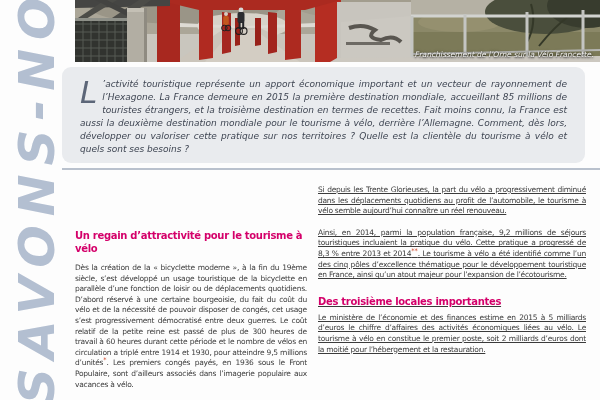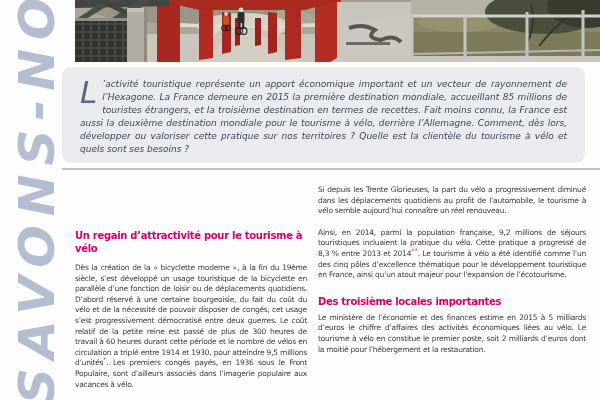--- a/index.html
+++ b/index.html
@@ -32,21 +32,21 @@
   }
   #intro-dropcap{
     float:left;font-size:31px;line-height:26px;font-style:italic;
     color:#5c6678;margin:1px 5px 0 0;font-weight:normal;
   }
   
   #divider{position:absolute;left:62px;top:168px;width:538px;height:2px;background:#b9c1cd;}
   
   .col{position:absolute;top:184px;}
   #col-left{left:75px;width:232px;}
-  #col-right{left:318px;width:268px;}
+  #col-right{left:318px;width:268px;text-decoration:underline;}
   .section-title{
     margin:4px 0 0 0;text-align:center;color:#d4006a;font-weight:bold;
     font-variant:small-caps;font-size:12.5px;line-height:15px;letter-spacing:.2px;
   }
   .sub-heading{
     margin:26px 0 0 0;color:#d4006a;font-weight:bold;
     font-size:10px;line-height:13px;letter-spacing:-0.3px;
   }
   .body-text{
     margin:8px 0 0 0;font-size:7.5px;line-height:10.6px;letter-spacing:-0.25px;
@@ -130,20 +130,21 @@
         <circle cx="164" cy="31" r="3.4" fill="none" stroke="#1e1e1e" stroke-width="1.1"></circle>
         <circle cx="168.6" cy="31" r="3.4" fill="none" stroke="#1e1e1e" stroke-width="1.1"></circle>
       </g>
       <g>
         <circle cx="151" cy="14" r="2" fill="#d6cdc2"></circle>
         <rect x="148.2" y="16" width="5.6" height="9" rx="1.5" fill="#c2581f"></rect>
         <circle cx="149.4" cy="28" r="2.8" fill="none" stroke="#222222" stroke-width="1"></circle>
         <circle cx="153" cy="28" r="2.8" fill="none" stroke="#222222" stroke-width="1"></circle>
       </g>
     </svg>
+    <div id="photo-caption">Franchissement de l’Orne sur la Vélo Francette.</div>
   </div>
 
   <div id="intro-box">
     <p id="intro-text"><span id="intro-dropcap">L</span><span>’activité touristique représente un apport économique important et un vecteur de rayonnement de l’Hexagone. La France demeure en 2015 la première destination mondiale, accueillant 85 millions de touristes étrangers, et la troisième destination en termes de recettes. Fait moins connu, la France est aussi la deuxième destination mondiale pour le tourisme à vélo, derrière l’Allemagne. Comment, dès lors, développer ou valoriser cette pratique sur nos territoires ? Quelle est la clientèle du tourisme à vélo et quels sont ses besoins ?</span></p>
   </div>
 
   <div id="divider"></div>
 
   <div id="col-left" class="col">
     <h1 class="section-title"><br></h1>

